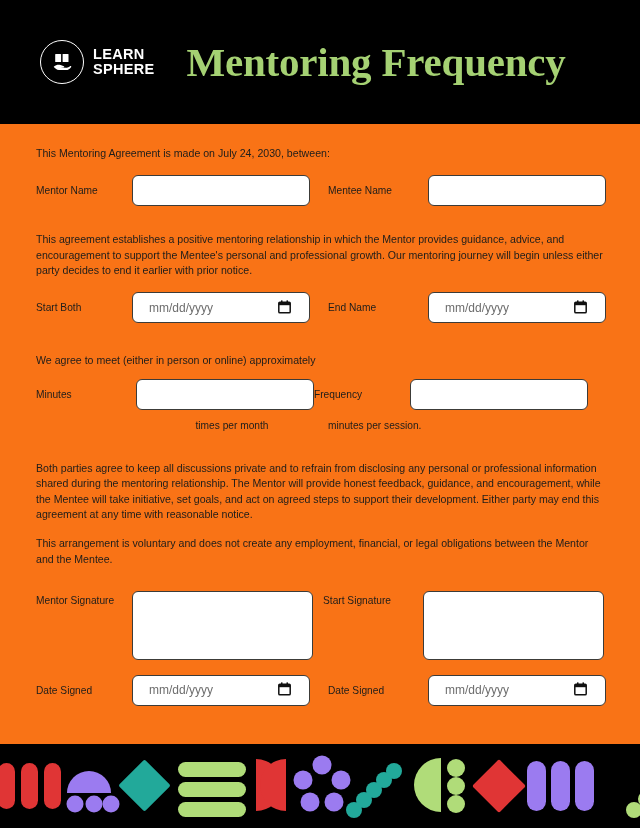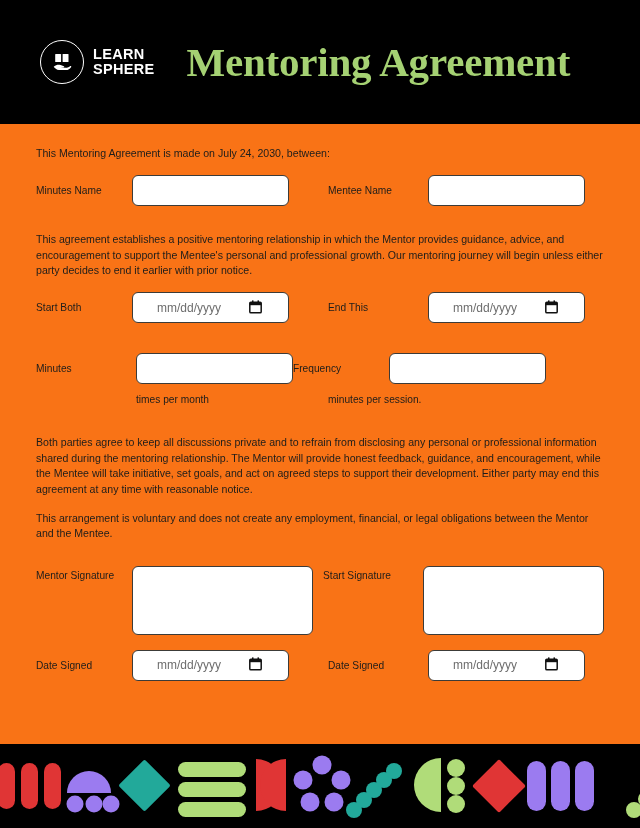--- a/index.html
+++ b/index.html
@@ -92,45 +92,45 @@
   .field-left { width: 292px; }
   .lbl {
     font-size: 10.2px;
     color: #1d1d1b;
     white-space: nowrap;
   }
   .lbl-w1 { width: 96px; }
   .lbl-w2 { width: 100px; }
 
   .inp {
-    width: 157px;
+    width: 178px;
     height: 31px;
     background: #ffffff;
     border: 1.4px solid #3c3b38;
     border-radius: 6px;
     font-family: "Liberation Sans", sans-serif;
     font-size: 11.5px;
     color: #6f6f6f;
-    padding: 0 24px;
+    padding: 0 16px;
     outline: none;
     display: flex;
     align-items: center;
     justify-content: space-between;
   }
   .inp.date span.ph { color: #6d6d6d; font-size: 12px; }
 
   .cal-icon { flex: 0 0 auto; margin-right: 2px; }
 
   .sub-note {
     font-size: 10.2px;
     color: #1d1d1b;
     margin: 6px 0 0 0;
   }
   .note-row { display: flex; margin: 0 0 16px 0; }
-  .note-left  { width: 292px; padding-left: 100px; }
+  .note-left  { width: 292px; padding-left: 100px; text-align: center; }
   .note-right { padding-left: 0px; }
 
   .sig-box {
     width: 181px;
     height: 69px;
     background: #ffffff;
     border: 1.4px solid #3c3b38;
     border-radius: 6px;
   }
   .sig-row { display: flex; align-items: flex-start; margin-bottom: 15px; }
@@ -163,30 +163,30 @@
             <rect x="13.6" y="5.0" width="5.9" height="8.1" rx="0.6"></rect>
             <path d="M5.0 17.6c2.0-1.9 4.3-2.4 6.6-1.6l3.3 1.2c.5.2.5.9-.1 1.0l-3.4.4 6.4.1c1.1 0 2.1-.4 2.9-1.1l.6-.5c.5-.4 1.2.2.9.8-1.1 1.9-3.1 3.1-5.3 3.1H10c-1.2 0-2.3-.4-3.2-1.2l-1.8-1.5c-.3-.2-.3-.5 0-.7z"></path>
           </g>
         </svg>
       </div>
       <div class="logo-words">
         <span>LEARN</span>
         <span>SPHERE</span>
       </div>
     </div>
-    <div class="doc-title">Mentoring Agreement</div>
+    <div class="doc-title">Mentoring Frequency</div>
   </div>
 
   <div class="content">
 
     <p class="para">This Mentoring Agreement is made on July 24, 2030, between:</p>
 
     <div class="row">
       <div class="field field-left">
-        <span class="lbl lbl-w1">Minutes Name</span>
+        <span class="lbl lbl-w1">Mentor Name</span>
         <input class="inp" type="text" placeholder="" style="">
       </div>
       <div class="field">
         <span class="lbl lbl-w2">Mentee Name</span>
         <input class="inp" type="text" placeholder="" style="">
       </div>
     </div>
 
     <div style="height:22px"></div>
 
@@ -201,37 +201,38 @@
             <svg width="13" height="14" viewBox="0 0 13 14" aria-hidden="true">
               <rect x="0.8" y="2.2" width="11.4" height="10.6" rx="1.1" fill="none" stroke="#111" stroke-width="1.5"></rect>
               <rect x="0.8" y="2.2" width="11.4" height="3.0" fill="#111"></rect>
               <rect x="3.0" y="0.4" width="1.5" height="2.6" fill="#111"></rect>
               <rect x="8.5" y="0.4" width="1.5" height="2.6" fill="#111"></rect>
             </svg>
           </span>
         </div>
       </div>
       <div class="field">
-        <span class="lbl lbl-w2">End This</span>
+        <span class="lbl lbl-w2">End Name</span>
         <div class="inp date">
           <span class="ph">mm/dd/yyyy</span>
           <span class="cal-icon">
             <svg width="13" height="14" viewBox="0 0 13 14" aria-hidden="true">
               <rect x="0.8" y="2.2" width="11.4" height="10.6" rx="1.1" fill="none" stroke="#111" stroke-width="1.5"></rect>
               <rect x="0.8" y="2.2" width="11.4" height="3.0" fill="#111"></rect>
               <rect x="3.0" y="0.4" width="1.5" height="2.6" fill="#111"></rect>
               <rect x="8.5" y="0.4" width="1.5" height="2.6" fill="#111"></rect>
             </svg>
           </span>
         </div>
       </div>
     </div>
 
     <div style="height:26px"></div>
 
+    <p class="para tight">We agree to meet (either in person or online) approximately</p>
 
     <div class="row">
       <div class="field">
         <span class="lbl lbl-w2">Minutes</span>
         <input class="inp" type="text" placeholder="" style="">
       </div>
       <div class="field field-left">
         <span class="lbl lbl-w1">Frequency</span>
         <input class="inp" type="text" placeholder="" style="">
       </div>

